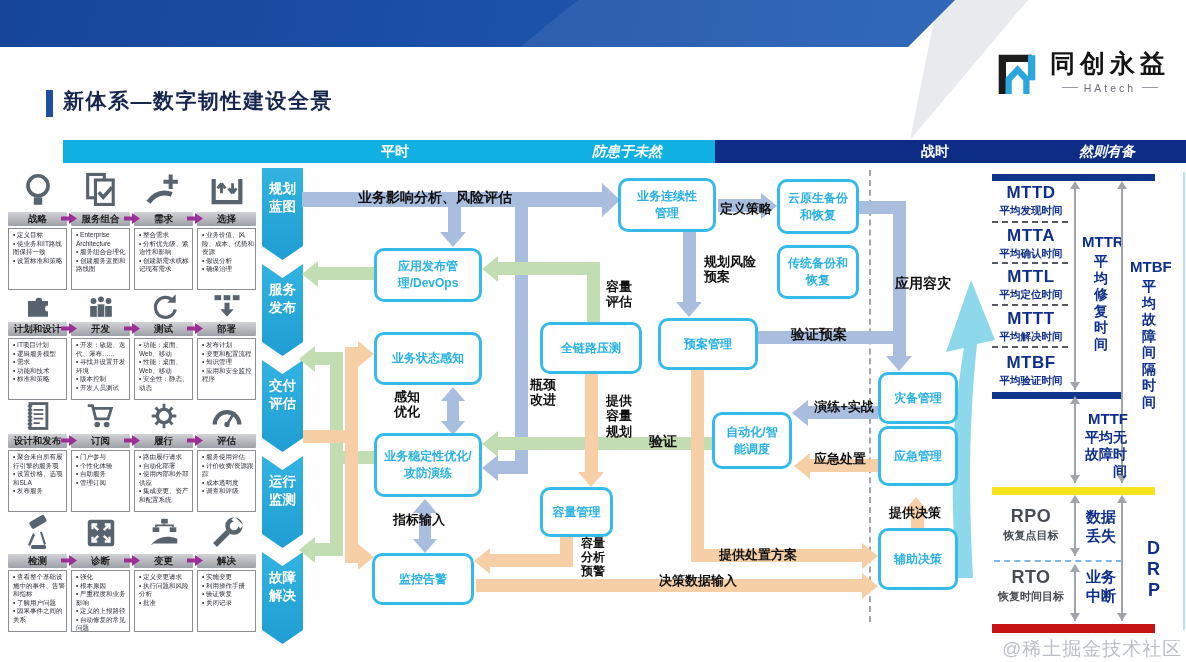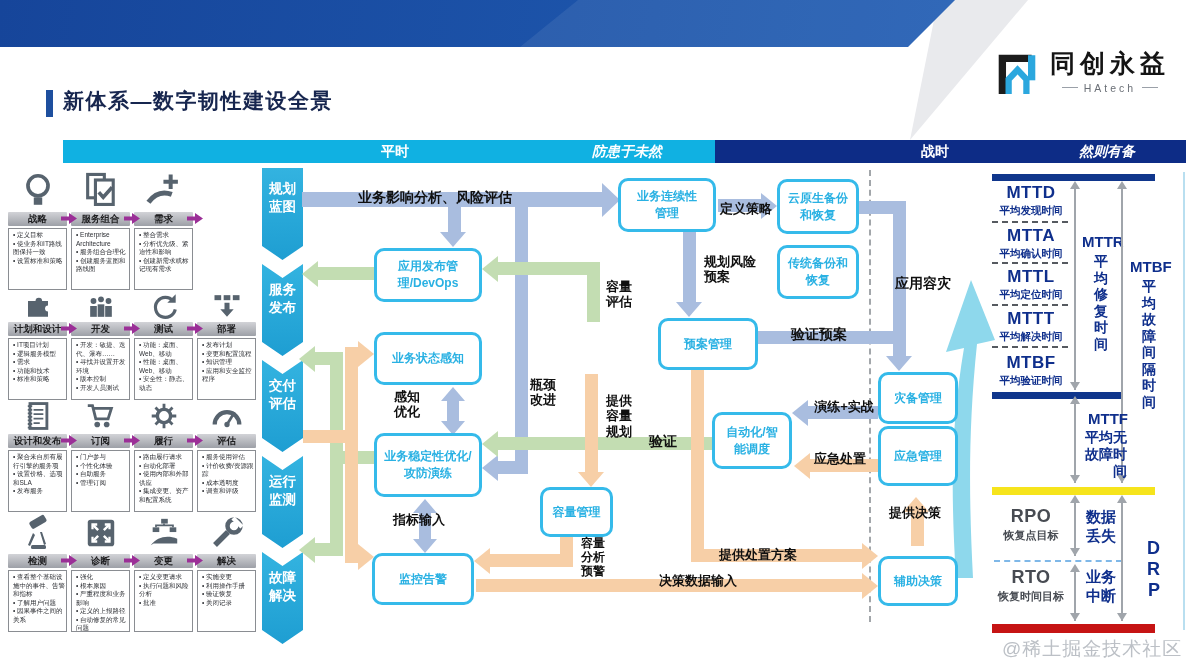--- a/index.html
+++ b/index.html
@@ -188,20 +188,36 @@
               <path d="M24 4v13M17.5 10.5h13" stroke="#57636e" stroke-width="3.6" fill="none"></path>
               <path d="M4 29c6-8 13-10 21-7" stroke="#57636e" stroke-width="4.5" fill="none"></path>
             </svg>
         </div>
         <div class="plabel">需求</div>
         <div class="pbox">
             <ul class="pbul">
               <li>整合需求</li>
               <li>分析优先级、紧迫性和影响</li>
               <li>创建新需求或标记现有需求</li>
+            </ul>
+          </div>
+      </div>
+      <div>
+        <div class="picon" style="height:44px">
+          <svg width="40" height="40" viewBox="0 0 36 36">
+              <path d="M6 8v21h24V8" fill="none" stroke="#57636e" stroke-width="3.8"></path>
+              <path d="M13 21v-9m0 0l-3.5 4.5M13 12l3.5 4.5M23 12v9m0 0l-3.5-4.5M23 21l3.5-4.5" stroke="#57636e" stroke-width="2.6" fill="none"></path>
+            </svg>
+        </div>
+        <div class="plabel">选择</div>
+        <div class="pbox">
+            <ul class="pbul">
+              <li>业务价值、风险、成本、优势和资源</li>
+              <li>假设分析</li>
+              <li>确保治理</li>
             </ul>
           </div>
       </div>
     </div>
     <div class="parrow" style="left:53px;top:45px;"></div>
     <div class="parrow" style="left:116px;top:45px;"></div>
     <div class="parrow" style="left:179px;top:45px;"></div>
   </div>
 
   <div class="prow" style="top:290px;">
@@ -510,28 +526,29 @@
   <div class="band c-orange" style="left:810px;top:459px;width:68px;height:13px"></div>
   <div class="head hl c-orange" style="left:794px;top:453px"></div>
   <div class="band c-orange" style="left:911px;top:512px;width:13px;height:34px"></div>
   <div class="head hu c-orange" style="left:903px;top:497px"></div>
 
   <div class="fbox" style="left:618px;top:178px;width:98px;height:54px;padding:0 14px">业务连续性管理</div>
   <div class="fbox" style="left:777px;top:179px;width:82px;height:55px;padding:0 8px">云原生备份和恢复</div>
   <div class="fbox" style="left:777px;top:245px;width:82px;height:54px;padding:0 8px">传统备份和恢复</div>
   <div class="fbox" style="left:374px;top:248px;width:108px;height:54px;padding:0 6px">应用发布管理/DevOps</div>
   <div class="fbox" style="left:374px;top:332px;width:108px;height:53px">业务状态感知</div>
+  <div class="fbox" style="left:540px;top:322px;width:102px;height:52px">全链路压测</div>
   <div class="fbox" style="left:658px;top:318px;width:100px;height:52px">预案管理</div>
   <div class="fbox" style="left:712px;top:412px;width:80px;height:57px;padding:0 6px">自动化/智能调度</div>
   <div class="fbox" style="left:374px;top:433px;width:108px;height:64px;padding:0 6px">业务稳定性优化/攻防演练</div>
   <div class="fbox" style="left:540px;top:487px;width:73px;height:50px">容量管理</div>
   <div class="fbox" style="left:372px;top:553px;width:102px;height:52px">监控告警</div>
   <div class="fbox" style="left:878px;top:372px;width:80px;height:52px">灾备管理</div>
   <div class="fbox" style="left:878px;top:426px;width:80px;height:60px">应急管理</div>
-  <div class="fbox" style="left:878px;top:556px;width:80px;height:50px">辅助决策</div>
+  <div class="fbox" style="left:878px;top:528px;width:80px;height:62px">辅助决策</div>
 
   <div class="alabel" style="left:330px;top:189px;width:210px;font-size:14px">业务影响分析、风险评估</div>
   <div class="alabel" style="left:714px;top:201px;width:64px">定义策略</div>
   <div class="alabel" style="left:704px;top:254px;width:56px;text-align:left">规划风险预案</div>
   <div class="alabel" style="left:893px;top:275px;width:60px;font-size:14px">应用容灾</div>
   <div class="alabel" style="left:604px;top:279px;width:30px">容量评估</div>
   <div class="alabel" style="left:786px;top:326px;width:66px;font-size:14px">验证预案</div>
   <div class="alabel" style="left:392px;top:389px;width:30px">感知优化</div>
   <div class="alabel" style="left:528px;top:377px;width:30px">瓶颈改进</div>
   <div class="alabel" style="left:604px;top:393px;width:30px">提供容量规划</div>

